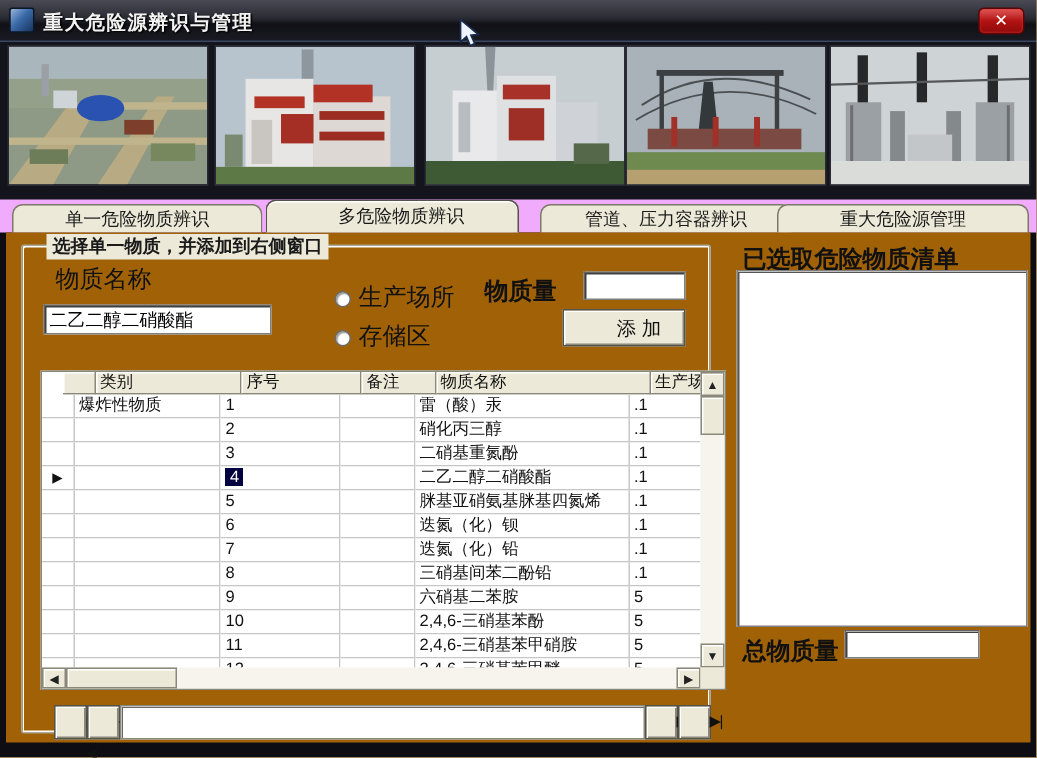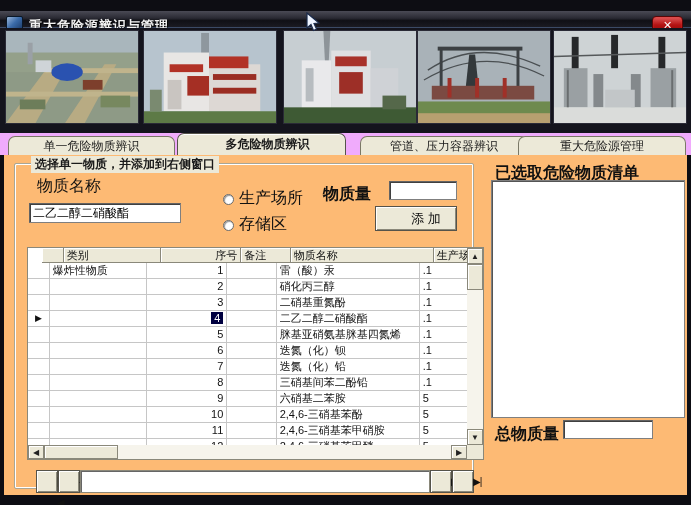--- a/index.html
+++ b/index.html
@@ -2,21 +2,21 @@
 <html><head>
 <meta charset="utf-8">
 <style>
   * { margin:0; padding:0; box-sizing:border-box; }
   html,body { width:691px; height:505px; overflow:hidden;
     font-family:"Liberation Sans","DejaVu Sans",sans-serif; }
   .abs { position:absolute; }
   #window { position:relative; width:691px; height:505px; background:#0d0d13; }
 
   
-  #titlebar { left:0; top:11px; width:691px; height:17px;
+  #titlebar { left:0; top:0; width:691px; height:28px;
     background:linear-gradient(#4a4a55 0%, #2a2a33 45%, #101016 60%, #1a1a22 100%);
     border-bottom:1px solid #3b4a66; }
   #app-icon { left:6px; top:5px; width:17px; height:17px;
     background:linear-gradient(135deg,#9ab6d8 0%,#3a6aa8 45%,#17335e 100%);
     border:1px solid #0a1828; border-radius:2px; }
   #title-text { left:29px; top:6px; color:#f2f2f2; font-size:13px; font-weight:bold;
     letter-spacing:1px; text-shadow:1px 1px 1px #000; }
   #close-btn { left:652px; top:5px; width:31px; height:18px; border-radius:4px;
     background:linear-gradient(#e05a5a,#b31212 50%,#8d0b0b);
     border:1px solid #5a0606; color:#fff; font-size:11px; font-weight:bold;
@@ -27,25 +27,25 @@
   .photo { position:absolute; top:2px; width:134px; height:94px; overflow:hidden;
     border:1px solid #2a2a36; }
   .photo svg { display:block; width:100%; height:100%; }
 
   
   #tabbar { left:0; top:133px; width:691px; height:22px; background:#f0abfc; }
   .tab { position:absolute; bottom:0; height:19px; background:#ece9d8;
     border:1px solid #7a7866; border-bottom:none;
     border-radius:7px 7px 0 0; text-align:center; font-size:12px; color:#1a1a1a;
     line-height:18px; cursor:pointer; }
-  .tab.active { height:22px; font-weight:bold; line-height:21px;
+  .tab.active { height:22px; font-weight:normal; line-height:21px;
     border-color:#55534a; box-shadow:0 1px 0 #fff inset; z-index:2;padding-left:12px; }
 
   
-  #content { left:4px; top:155px; width:683px; height:340px; background:#fdba74; }
+  #content { left:4px; top:155px; width:683px; height:340px; background:#a16207; }
 
   
   #groupbox { left:10px; top:8px; width:460px; height:326px;
     border:1px solid #a9a696; border-radius:2px;
     box-shadow:1px 1px 0 #fff inset, -1px -1px 0 #fff inset; }
   #group-title { left:16px; top:-8px; background:#ece9d8; padding:0 4px;
     font-size:12px; font-weight:bold; color:#1a1a1a; }
 
   .lbl { font-size:16px; color:#111; }
   .tbox { background:#fff; border:1px solid #7f7f7f;
@@ -70,21 +70,21 @@
     box-shadow:1px 1px 0 #fff inset; }
   #ghead { position:absolute; left:14px; top:0; height:15px; width:439px; display:flex; }
   .hcell { height:15px; font-size:11px; color:#111; padding:0 3px; line-height:14px;
     overflow:hidden; white-space:nowrap; }
   #grows { position:absolute; left:0; top:15px; width:439px; height:182px; overflow:hidden; }
   .tr { display:flex; height:16px; }
   .td { height:16px; font-size:11px; line-height:15px; padding:0 3px;
     border-right:1px solid #c6c6c6; border-bottom:1px solid #c6c6c6;
     overflow:hidden; white-space:nowrap; background:#fff; color:#111; }
   .icell { width:22px; text-align:center; font-size:9px; line-height:15px; padding:0; }
-  .w-cat {width:99px;} .w-seq {width:81px;text-align:right;} .w-note {width:50px;}
+  .w-cat {width:99px;} .w-seq {width:81px;} .w-note {width:50px;}
   .w-name {width:145px;} .w-site {width:48px; border-right:none;}
   .selcell { background:#000040; color:#fff; padding:0 3px; }
 
   
   .sb-btn { position:absolute; background:#ece9d8; border:1px solid #8a887a;
     box-shadow:1px 1px 0 #fff inset; font-size:8px; color:#222; text-align:center; }
   .sb-track { position:absolute; background:#f6f4ec; }
   .sb-thumb { position:absolute; background:#ece9d8; border:1px solid #8a887a;
     box-shadow:1px 1px 0 #fff inset; }
   #vsb-track { left:439px; top:0; width:16px; height:197px; }

